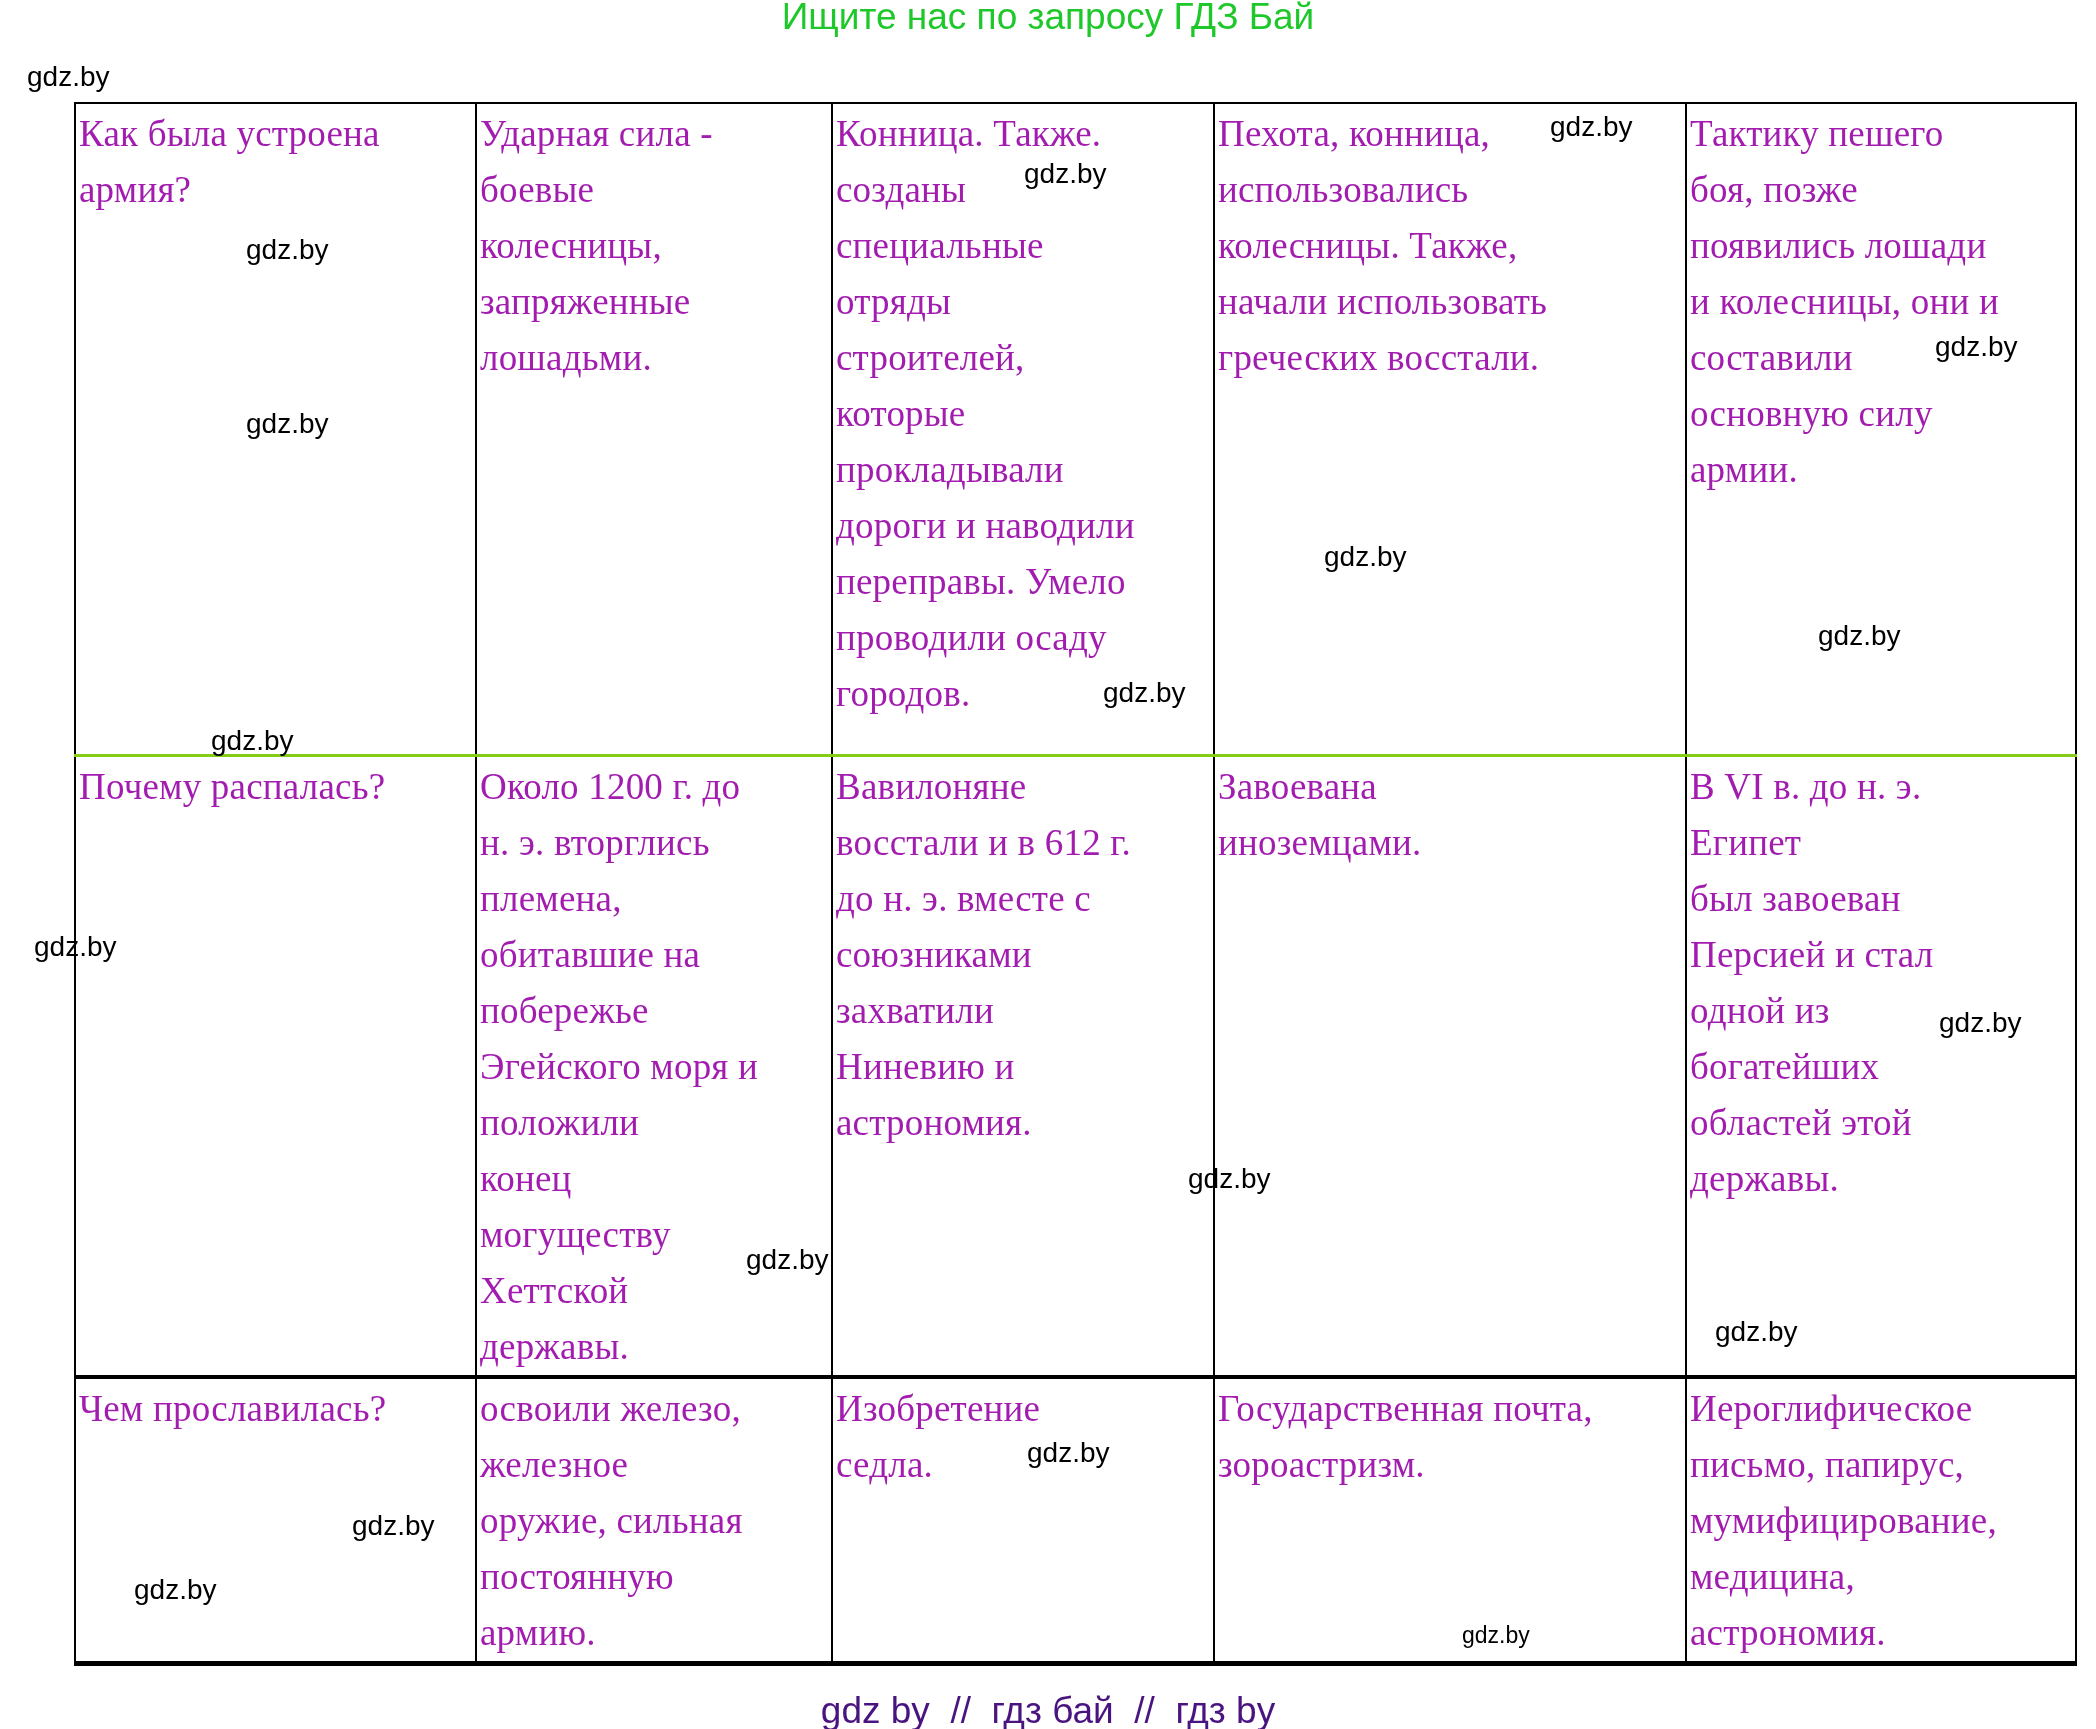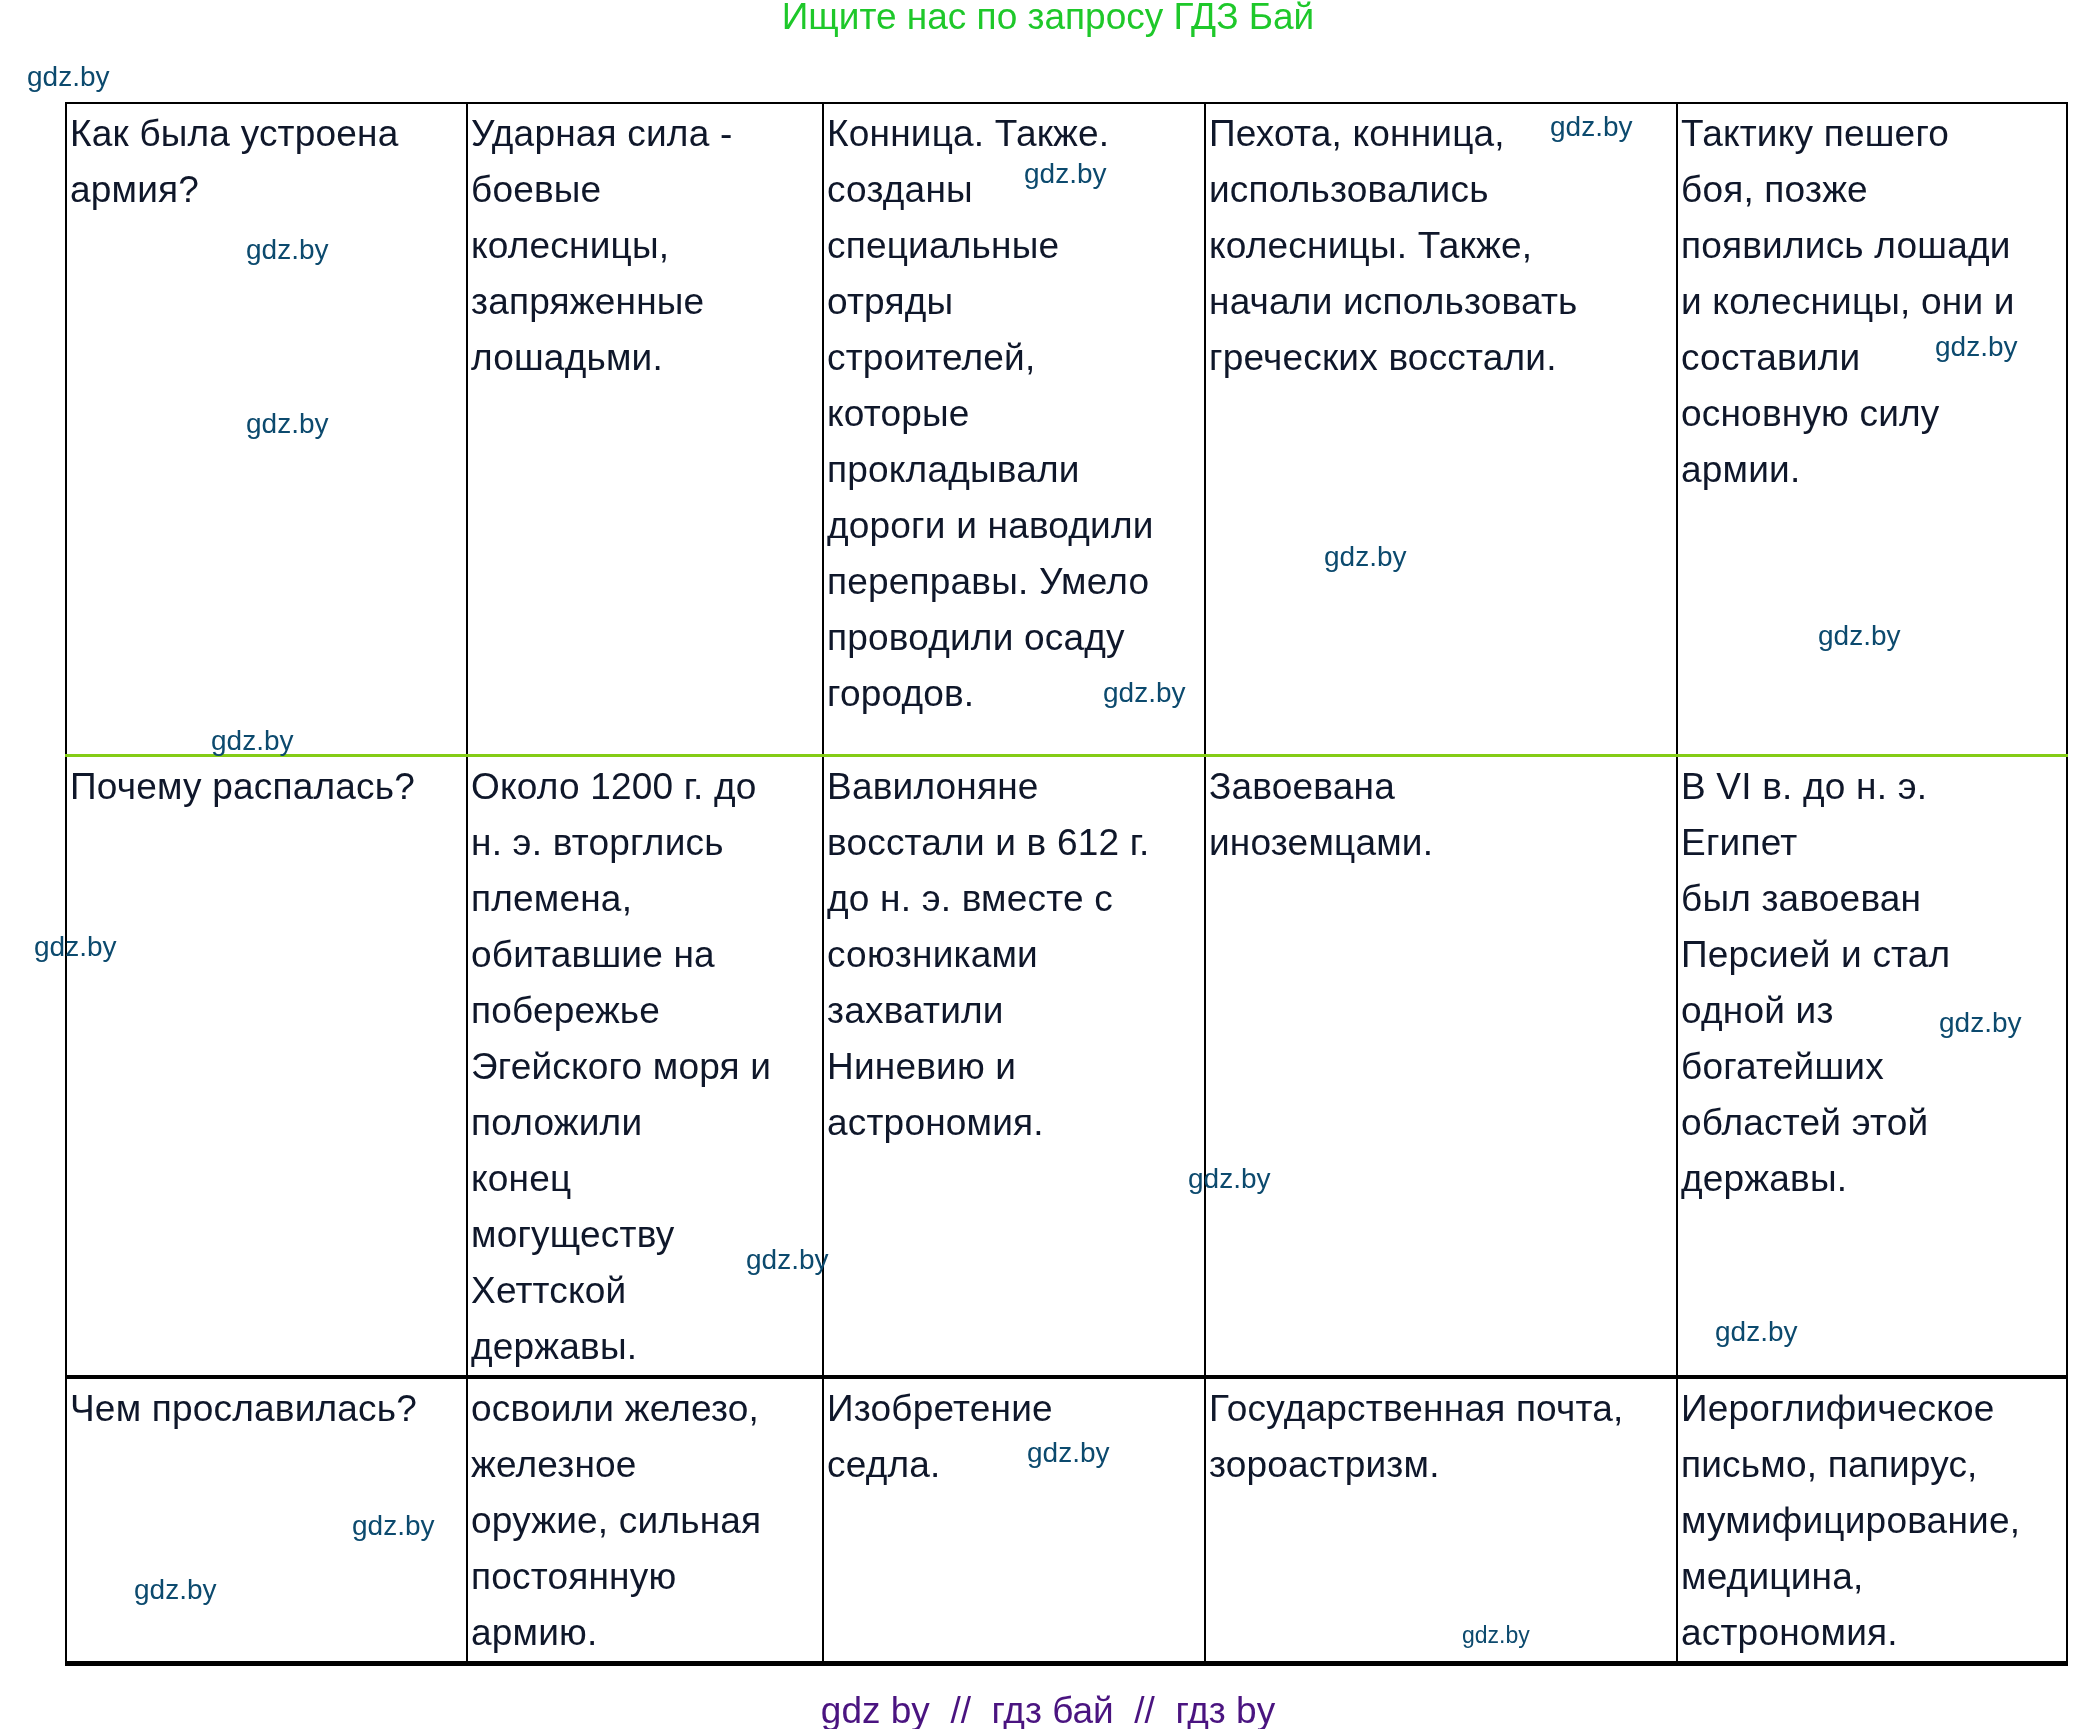--- a/index.html
+++ b/index.html
@@ -8,35 +8,35 @@
     position:absolute; left:0; width:2096px; top:-4px; text-align:center;
     font-family:"Liberation Sans", sans-serif; font-size:37px; color:#1ec82a;
     white-space:nowrap;
   }
   .footer {
     position:absolute; left:0; width:2096px; top:1690px; text-align:center;
     font-family:"Liberation Sans", sans-serif; font-size:37px; color:#4a1480;
     white-space:pre;
   }
   table.grid {
-    position:absolute; left:65px; top:102px;
+    position:absolute; left:74px; top:102px;
     border-collapse:collapse; table-layout:fixed;
-    font-family:Liberation Sans, sans-serif; font-size:37px; line-height:56px; color:#0f172a;
+    font-family:Liberation Serif, serif; font-size:37px; line-height:56px; color:#a21caf;
   }
   table.grid td {
     border:2px solid #000; vertical-align:top; padding:2px 2px 0 3px;
     overflow:hidden; word-wrap:break-word; letter-spacing:0.2px;
   }
   table.grid tr:last-child td { border-bottom:5px solid #000; }
   table.grid tr.r2 td { border-top:3px solid #84cc16; }
   table.grid tr.r3 td { border-top:4px solid #000; }
   .cell-line { display:block; white-space:nowrap; }
   .wm {
     position:absolute; font-family:"Liberation Sans", sans-serif; font-size:28px;
-    color:#0c4a6e; white-space:nowrap; line-height:30px;
+    color:#000000; white-space:nowrap; line-height:30px;
   }
   .wm.small { font-size:23px; }
 </style>
 </head>
 <body>
 
 <div class="title">Ищите нас по запросу ГДЗ Бай</div>
 
 <table class="grid">
   <colgroup>

